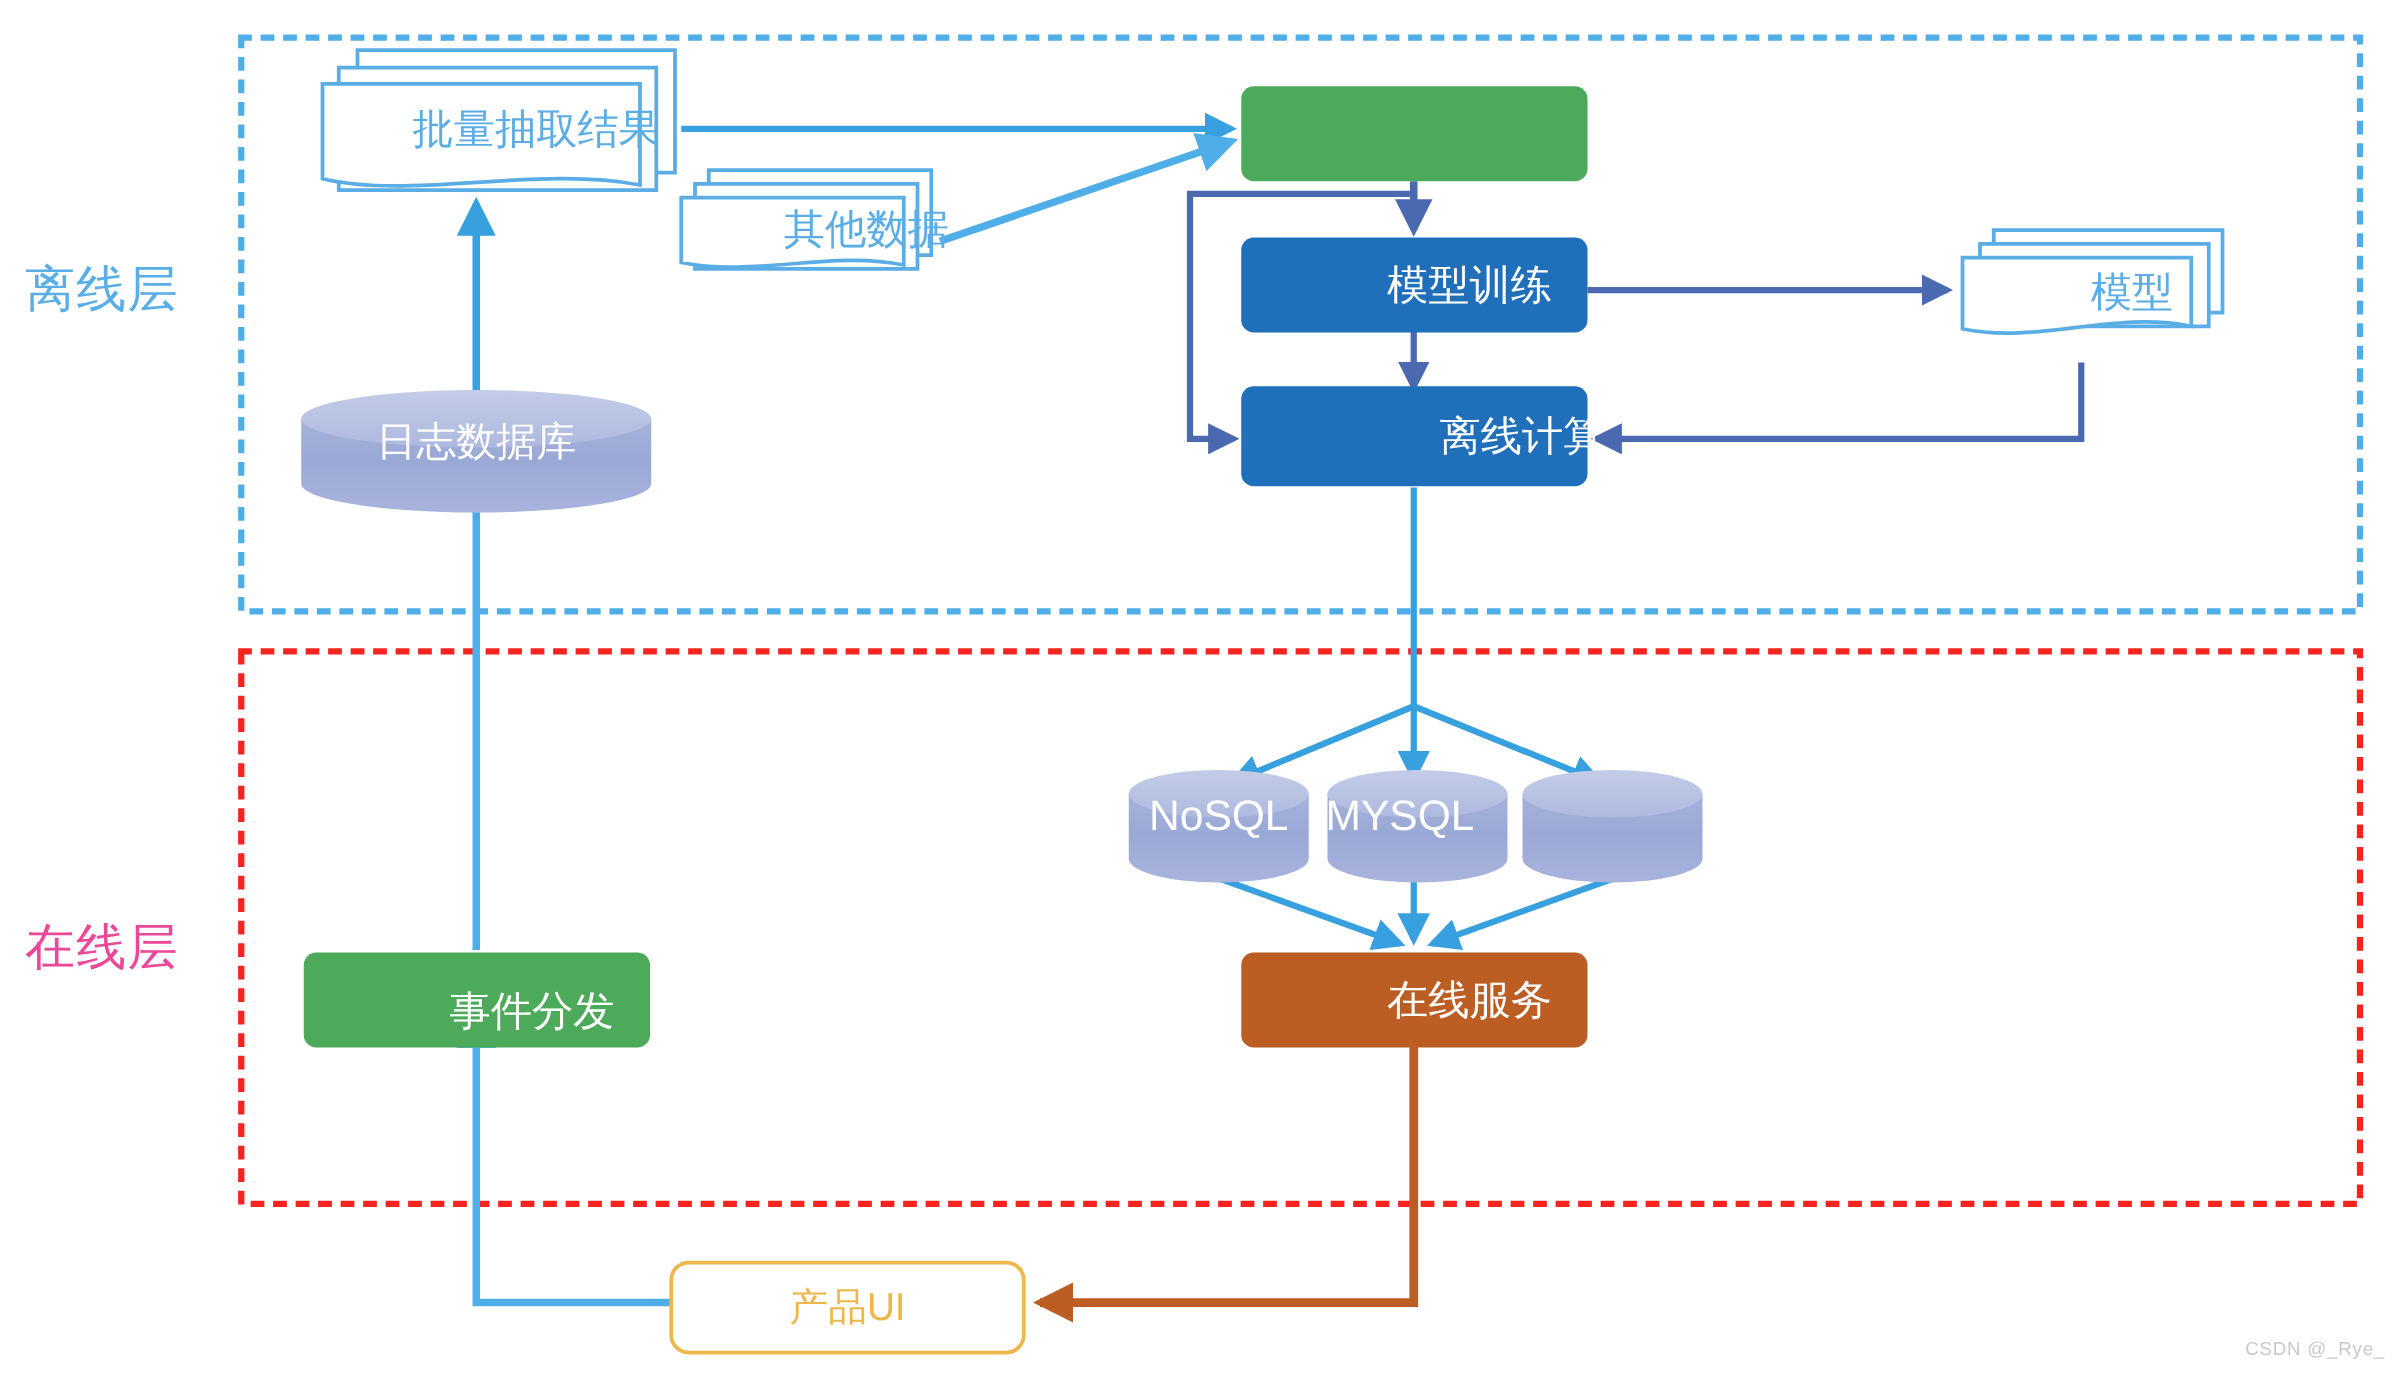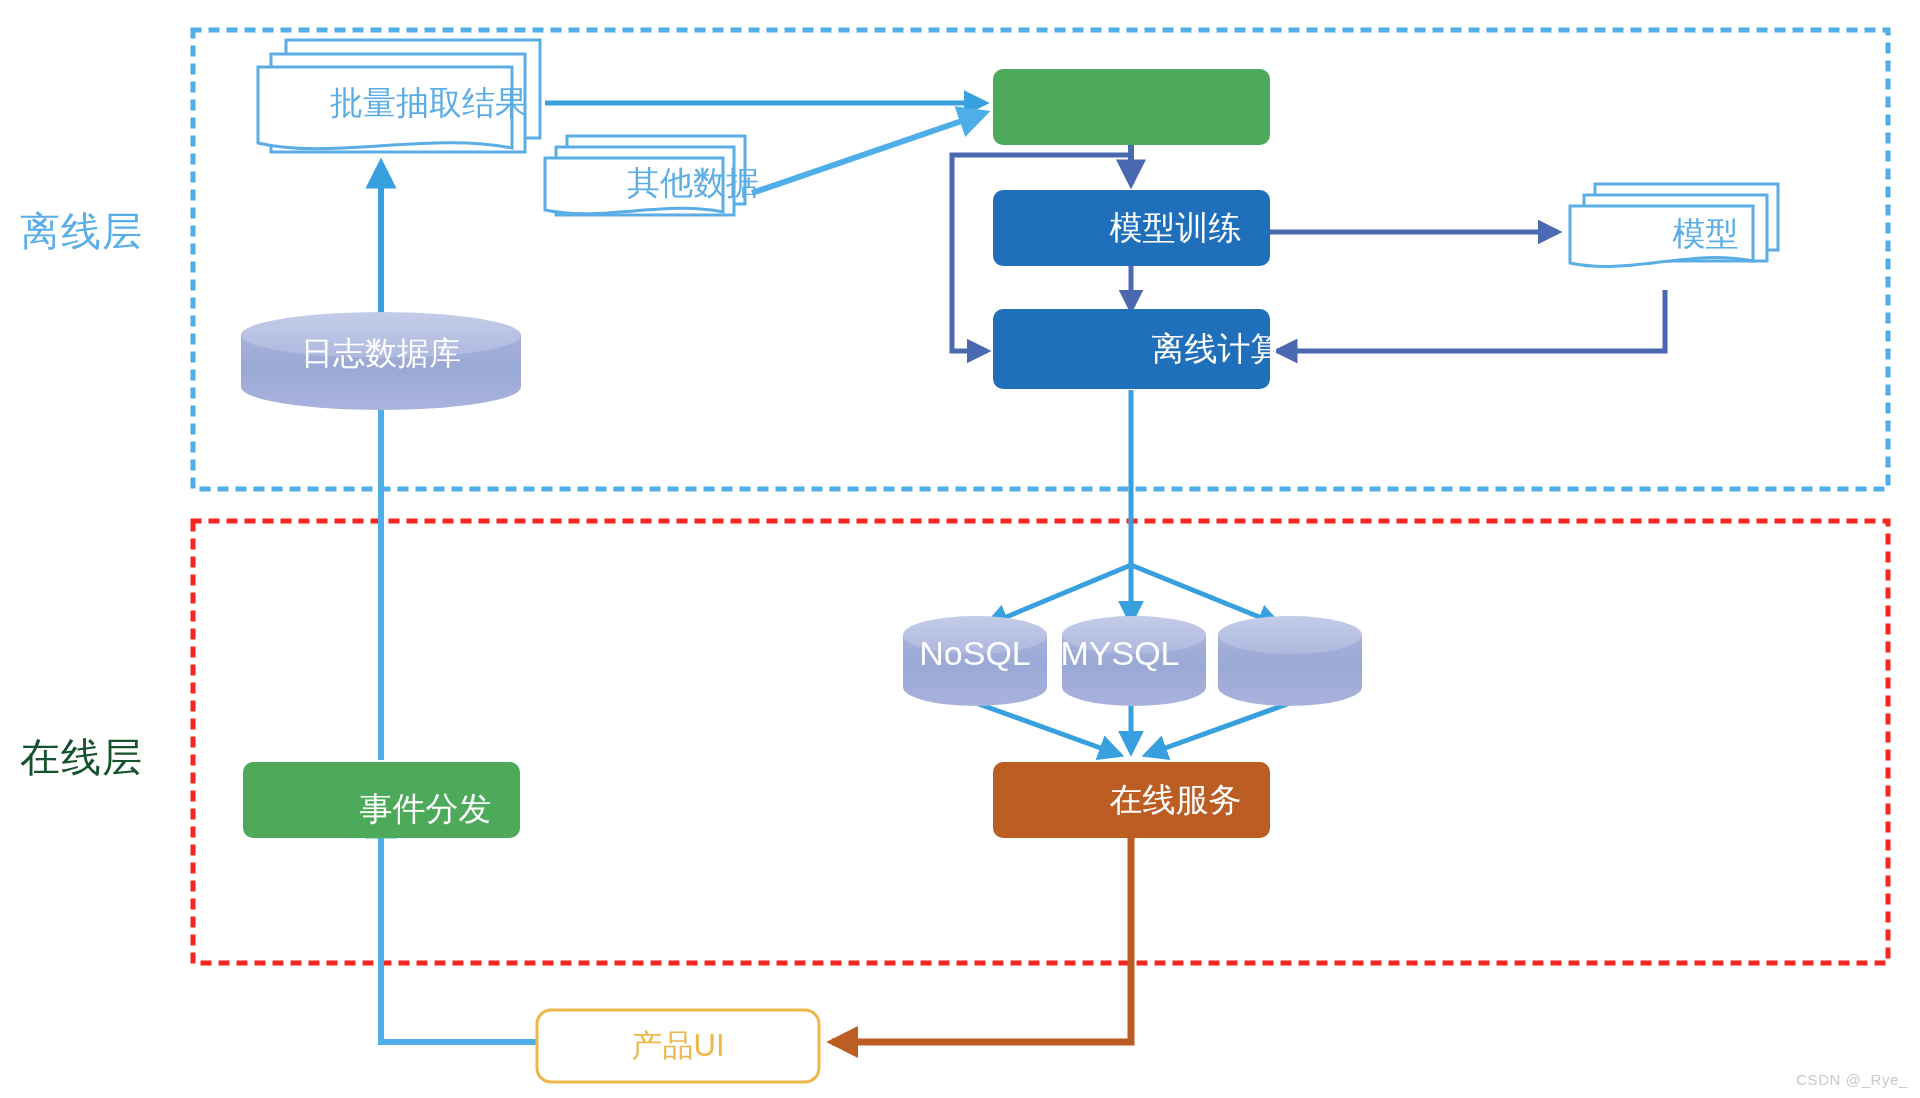--- a/index.html
+++ b/index.html
@@ -36,21 +36,21 @@
     white-space: nowrap;
   }
   .layer-title {
     position: absolute;
     font-size: 40px;
     letter-spacing: 1px;
     white-space: nowrap;
     margin-top: 16px;
   }
   .layer-offline { color: #59AEE8; }
-  .layer-online  { color: #14532d; }
+  .layer-online  { color: #ec4899; }
 
   .t-white  { color: #ffffff; }
   .t-blue   { color: #5BADE5; }
   .t-yellow { color: #EEB64B; }
 
   .f34 { font-size: 34px; }
   .f33 { font-size: 33px; padding-left: 44px; }
   .f32 { font-size: 32px; }
   .f31 { font-size: 31px; }
 

